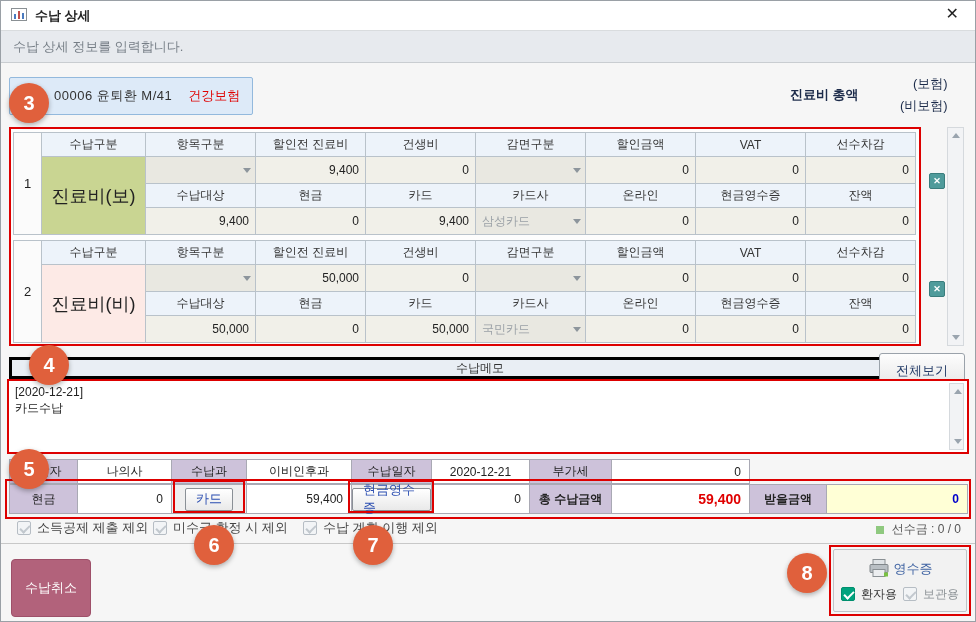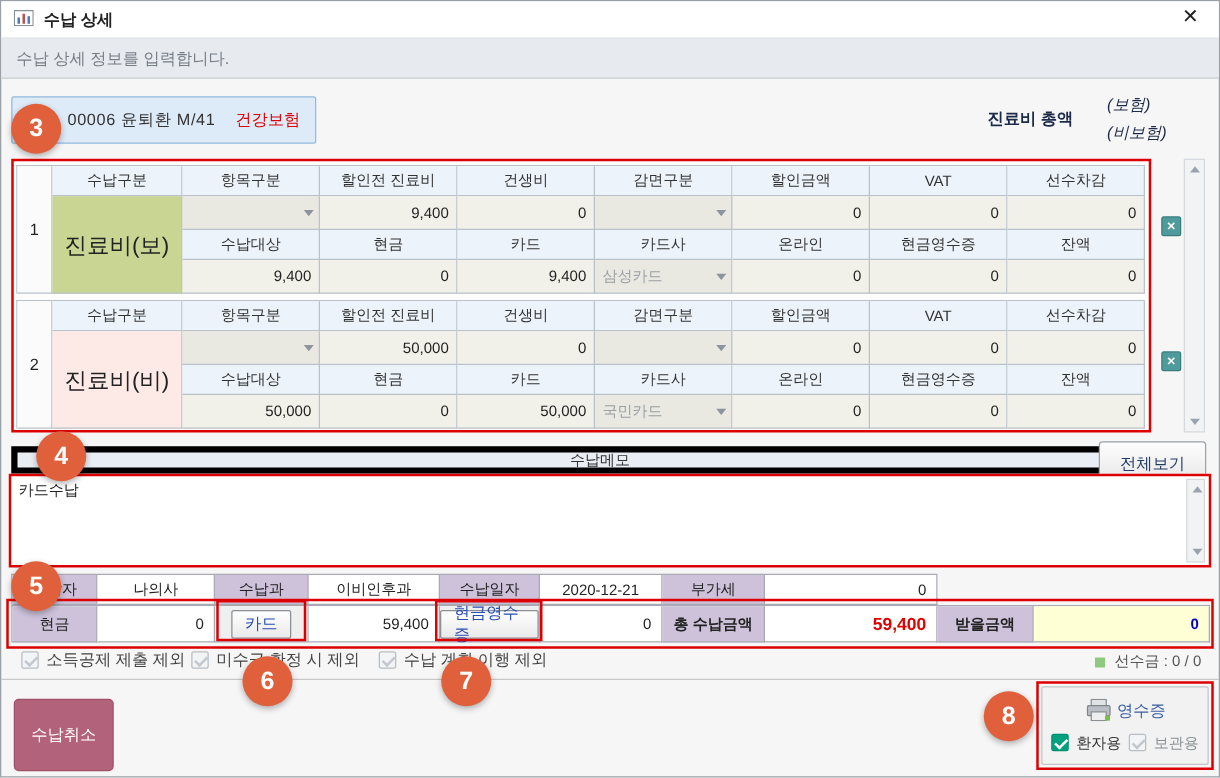--- a/index.html
+++ b/index.html
@@ -15,21 +15,21 @@
   
   .patient-bar { position:absolute; left:8px; top:76px; width:244px; height:38px; background:#ddeaf8; border:1px solid #93b9dd; border-radius:2px; display:flex; align-items:center; padding-left:44px; }
   .patient-info { color:#333; letter-spacing:.5px; }
   .patient-ins { color:#e00000; margin-left:16px; }
 
   
   .totals { position:absolute; left:768px; top:74px; width:240px; display:flex; align-items:center; gap:21px; color:#1c2b4a; }
   .sq-blue { width:9px; height:9px; background:#1d4f9e; display:inline-block; }
   .totals-label { font-weight:600; white-space:nowrap; }
   .totals-grid { display:grid; grid-template-columns:62px 70px; row-gap:4px; margin-left:6px; }
-  .totals-grid .tl { text-align:left;font-style:italic; }
+  .totals-grid .tl { text-align:right; }
   .totals-grid .tv { text-align:right; }
 
   
   .pay-wrap { position:absolute; left:8px; top:126px; width:912px; height:219px; border:2px solid #dd0000; background:#fdfdfd; }
   .pay-block { position:absolute; left:2px; width:903px; display:grid; grid-template-columns:28px 104px repeat(7,110px); grid-template-rows:24px 27px 24px 27px; border-top:1px solid #b9c2ca; border-left:1px solid #b9c2ca; background:#fff; }
   .pb1 { top:3px; } .pb2 { top:111px; }
   .c { border-right:1px solid #b9c2ca; border-bottom:1px solid #b9c2ca; display:flex; align-items:center; justify-content:center; font-size:12px; overflow:hidden; }
   .c.h { background:#edf3fa; color:#333; }
   .c.num { background:#f1f0e9; justify-content:flex-end; padding-right:6px; }
   .c.dd { background:#e9e8e1; justify-content:flex-end; padding-right:4px; position:relative; }
@@ -43,21 +43,21 @@
   .xdel { position:absolute; left:928px; width:16px; height:16px; background:#4f9b9b; border:1px solid #3a7d7d; border-radius:2px; color:#fff; font-size:9px; display:flex; align-items:center; justify-content:center; font-weight:bold; }
   .xdel1 { top:172px; } .xdel2 { top:280px; }
 
   .vscroll { position:absolute; background:#f2f3f5; border:1px solid #d5d9dd; }
   .vs-main { left:946px; top:126px; width:17px; height:219px; }
   .chev { position:absolute; left:4px; width:0; height:0; border-left:4px solid transparent; border-right:4px solid transparent; }
   .chev.up { top:5px; border-bottom:5px solid #9aa4ae; }
   .chev.dn { bottom:5px; border-top:5px solid #9aa4ae; }
 
   
-  .memo-titlebar { position:absolute; left:8px; top:356px; width:942px; height:22px; background:#e9eef4; border:5px solid #000000; display:flex; align-items:center; justify-content:center; font-size:12px; color:#333; }
+  .memo-titlebar { position:absolute; left:8px; top:356px; width:942px; height:22px; background:#e9eef4; border:3px solid #000000; display:flex; align-items:center; justify-content:center; font-size:12px; color:#333; }
   .viewall-btn { position:absolute; left:878px; top:352px; width:86px; height:36px; background:linear-gradient(#fdfdfd,#e6e6e6); border:1px solid #9aa2aa; border-radius:3px; color:#223a66; font-size:13px; display:flex; align-items:center; justify-content:center; }
   .memo-box { position:absolute; left:6px; top:378px; width:962px; height:75px; background:#fff; border:2px solid #dd0000; padding:3px 6px; font-size:12px; line-height:16px; color:#222; }
   .vs-memo { right:3px; top:2px; width:15px; height:67px; position:absolute; background:#f2f3f5; border:1px solid #d5d9dd; }
 
   
   .sum-row { position:absolute; left:8px; display:grid; border-top:1px solid #a9a9b4; border-left:1px solid #a9a9b4; background:#fff; }
   .row-a { top:458px; grid-template-columns:68px 94px 75px 105px 80px 98px 82px 138px; height:25px; }
   .row-b { top:483px; grid-template-columns:68px 94px 75px 105px 80px 98px 82px 138px 77px 141px; height:30px; }
   .s { border-right:1px solid #a9a9b4; border-bottom:1px solid #a9a9b4; display:flex; align-items:center; justify-content:center; font-size:12px; background:#fff; }
   .s.lav { background:#cdc2da; }
@@ -238,20 +238,21 @@
 <div class="vscroll vs-main">
   <span class="chev up"></span>
   <span class="chev dn"></span>
 </div>
 
 <div class="memo-titlebar">
   <span>수납메모</span>
 </div>
 <div class="viewall-btn">전체보기</div>
 <div class="memo-box">
+  <div>[2020-12-21]</div>
   <div>카드수납</div>
   <div class="vs-memo">
     <span class="chev up"></span>
     <span class="chev dn"></span>
   </div>
 </div>
 
 <div class="sum-row row-a">
   <div class="s lav">수납자</div>
   <div class="s">나의사</div>

